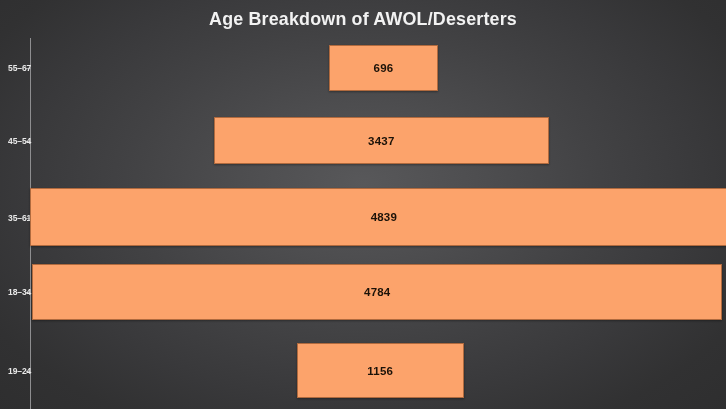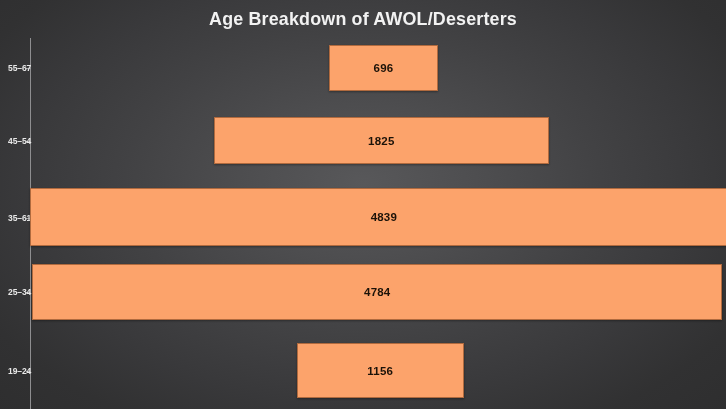--- a/index.html
+++ b/index.html
@@ -119,32 +119,32 @@
         <div class="axis-tick" style="top: 30px;"></div>
         <div class="axis-tick" style="top: 103px;"></div>
         <div class="axis-tick" style="top: 180px;"></div>
         <div class="axis-tick" style="top: 254px;"></div>
         <div class="axis-tick" style="top: 333px;"></div>
       </div>
     <div id="labels">
         <div class="cat-label" style="top: 25px;">55–67</div>
         <div class="cat-label" style="top: 98px;">45–54</div>
         <div class="cat-label" style="top: 175px;">35–61</div>
-        <div class="cat-label" style="top: 249px;">25–34</div>
+        <div class="cat-label" style="top: 249px;">18–34</div>
         <div class="cat-label" style="top: 328px;">19–24</div>
       </div>
     <div id="bars">
         <div class="bar-row" style="top: 7px; height: 46px;">
           <div class="bar" style="left: 44.8%; width: 14.9%;">
             <div class="bar-value">696</div>
           </div>
         </div>
         <div class="bar-row" style="top: 79px; height: 47px;">
           <div class="bar" style="left: 29.1%; width: 45.7%;">
-            <div class="bar-value">1825</div>
+            <div class="bar-value">3437</div>
           </div>
         </div>
         <div class="bar-row" style="top: 150px; height: 58px;">
           <div class="bar" style="left: 4.1%; width: 96.4%;">
             <div class="bar-value">4839</div>
           </div>
         </div>
         <div class="bar-row" style="top: 226px; height: 56px; border-radius: 7px;">
           <div class="bar" style="left: 4.4%; width: 94%;">
             <div class="bar-value">4784</div>

